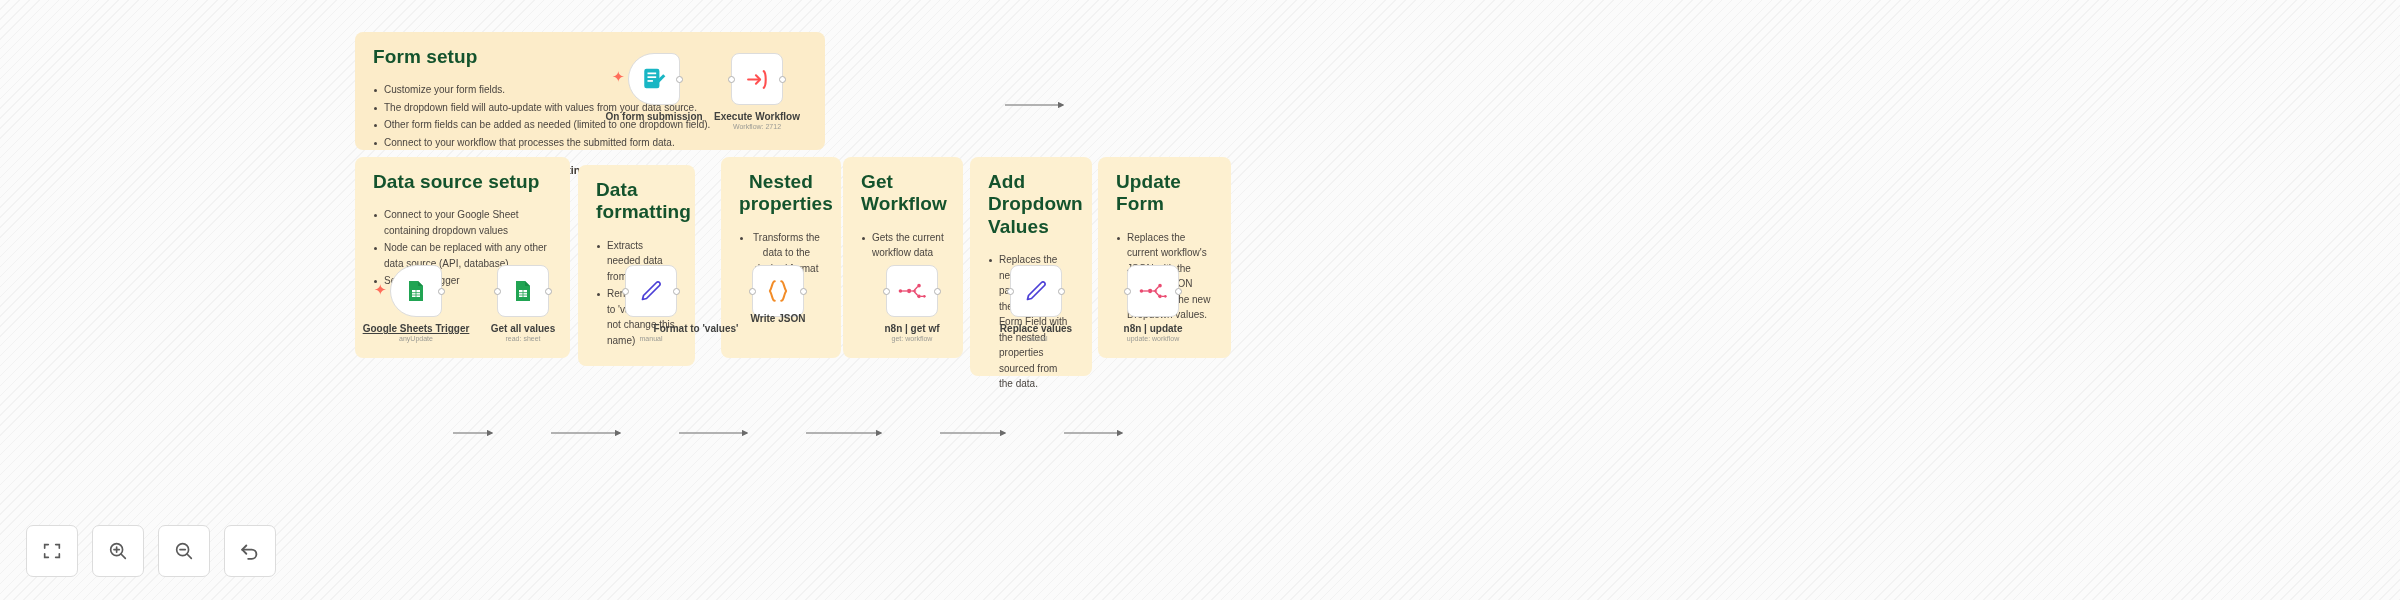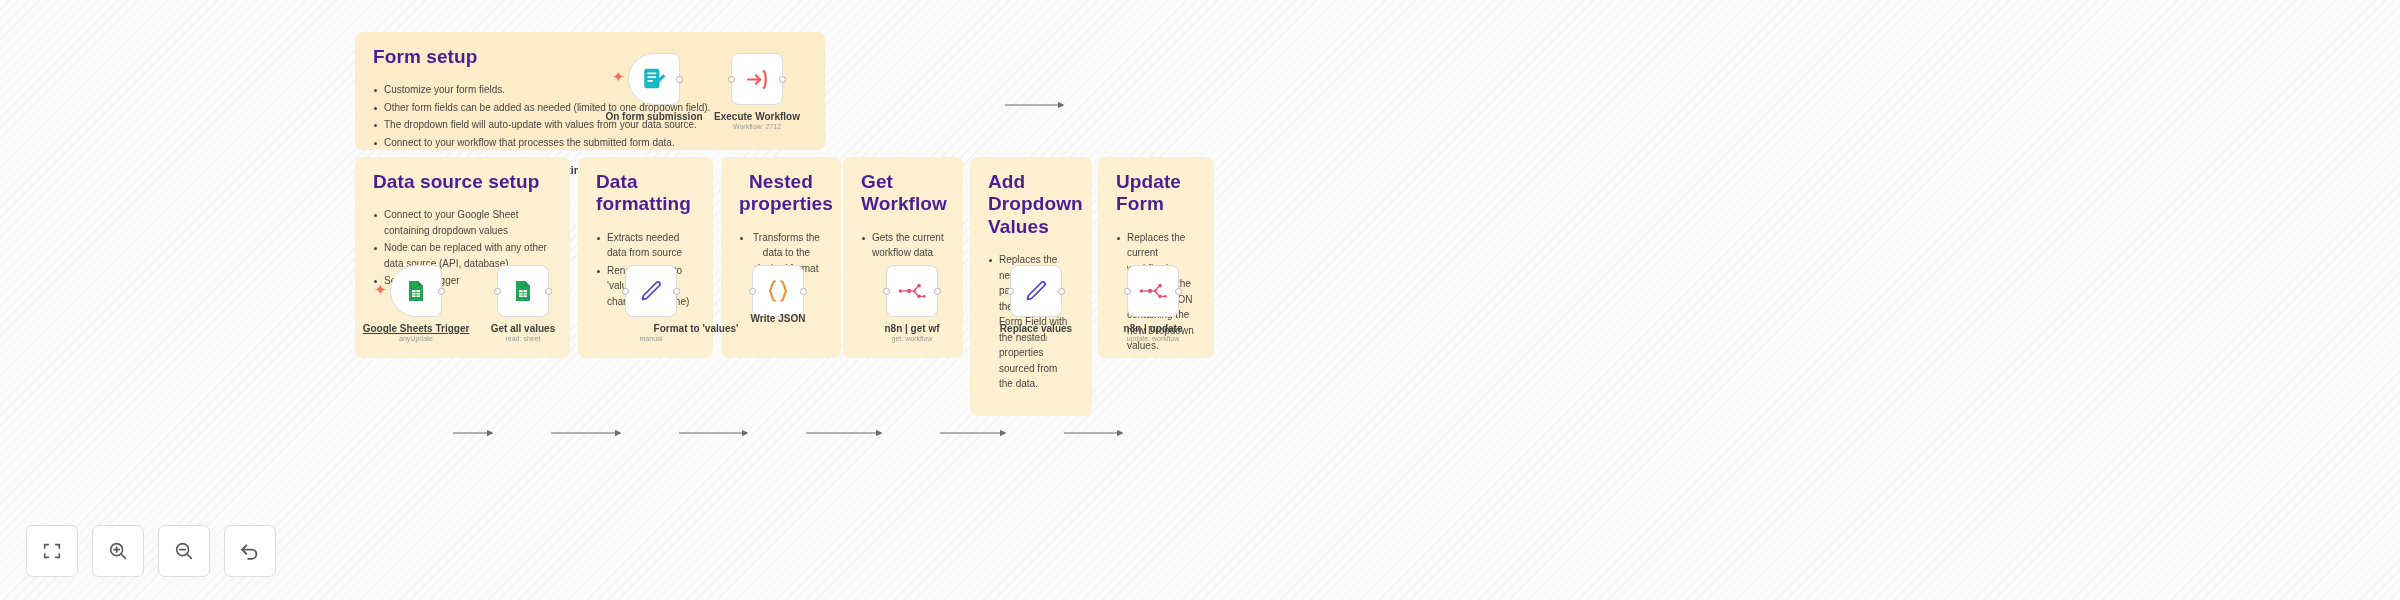--- a/index.html
+++ b/index.html
@@ -24,21 +24,21 @@
     position: absolute;
     background: #fdf0d0;
     border-radius: 8px;
     padding: 14px 18px 10px 18px;
     color: #3e3a33;
   }
   .sticky.top { background: #fcecc9; }
   .sticky h2 {
     font-size: 19px;
     font-weight: 700;
-    color: #4c1d95;
+    color: #14532d;
     letter-spacing: .1px;
     line-height: 1.18;
     margin-bottom: 6px;
   }
   .sticky ul {
     list-style: none;
     margin-top: 14px;
   }
   .sticky li {
     position: relative;
@@ -59,25 +59,25 @@
   .sticky .foot {
     font-size: 10.5px;
     font-weight: 700;
     color: #3a352f;
     margin-top: 14px;
   }
 
   
   #note-form-setup      { left: 355px; top: 32px;  width: 470px;  height: 118px; }
   #note-data-source     { left: 355px; top: 157px; width: 215px;  height: 201px; }
-  #note-data-formatting { left: 578px; top: 157px; width: 135px;  height: 201px; }
+  #note-data-formatting { left: 578px; top: 165px; width: 117px;  height: 201px; }
   #note-nested-props    { left: 721px; top: 157px; width: 120px;  height: 201px; text-align: center; }
   #note-get-workflow    { left: 843px; top: 157px; width: 120px;  height: 201px; }
-  #note-add-dropdown    { left: 970px; top: 157px; width: 122px;  height: 259px; }
-  #note-update-form     { left: 1098px;top: 157px; width: 116px;  height: 201px; }
+  #note-add-dropdown    { left: 970px; top: 157px; width: 122px;  height: 219px; }
+  #note-update-form     { left: 1098px;top: 157px; width: 133px;  height: 201px; }
 
   
   .node {
     position: absolute;
     width: 52px; height: 52px;
     background: #ffffff;
     border: 1px solid #dcdcdc;
     border-radius: 8px;
     display: flex;
     align-items: center;
@@ -162,22 +162,22 @@
     <line x1="679" y1="433" x2="747" y2="433" stroke="#9a9a9a" stroke-width="1.3" marker-end="url(#arrow)"></line>
     <line x1="806" y1="433" x2="881" y2="433" stroke="#9a9a9a" stroke-width="1.3" marker-end="url(#arrow)"></line>
     <line x1="940" y1="433" x2="1005" y2="433" stroke="#9a9a9a" stroke-width="1.3" marker-end="url(#arrow)"></line>
     <line x1="1064" y1="433" x2="1122" y2="433" stroke="#9a9a9a" stroke-width="1.3" marker-end="url(#arrow)"></line>
   </svg>
 
   <div class="sticky top" id="note-form-setup">
     <h2>Form setup</h2>
     <ul>
       <li>Customize your form fields.</li>
+      <li>The dropdown field will auto-update with values from your data source.</li>
       <li>Other form fields can be added as needed (limited to one dropdown field).</li>
-      <li>The dropdown field will auto-update with values from your data source.</li>
       <li>Connect to your workflow that processes the submitted form data.</li>
     </ul>
     <div class="foot">Form requires production mode for testing</div>
   </div>
 
   <div class="sticky" id="note-data-source">
     <h2>Data source setup</h2>
     <ul>
       <li>Connect to your Google Sheet containing dropdown values</li>
       <li>Node can be replaced with any other data source (API, database)</li>

